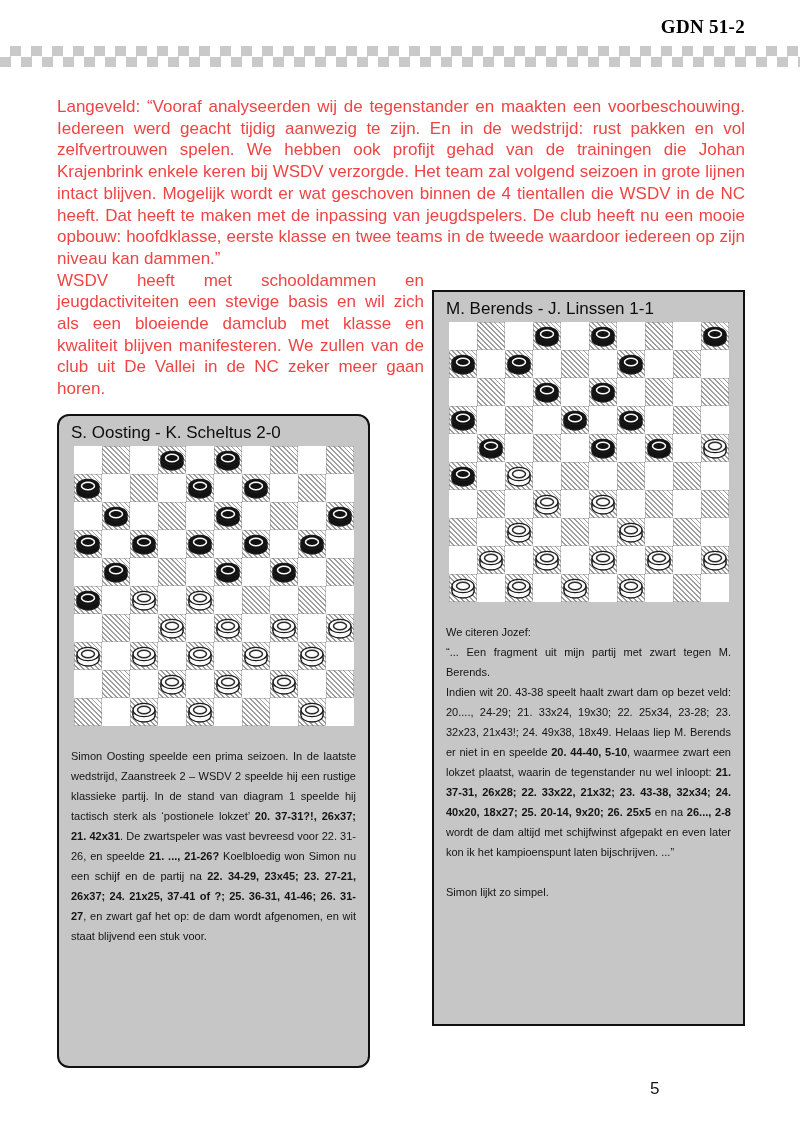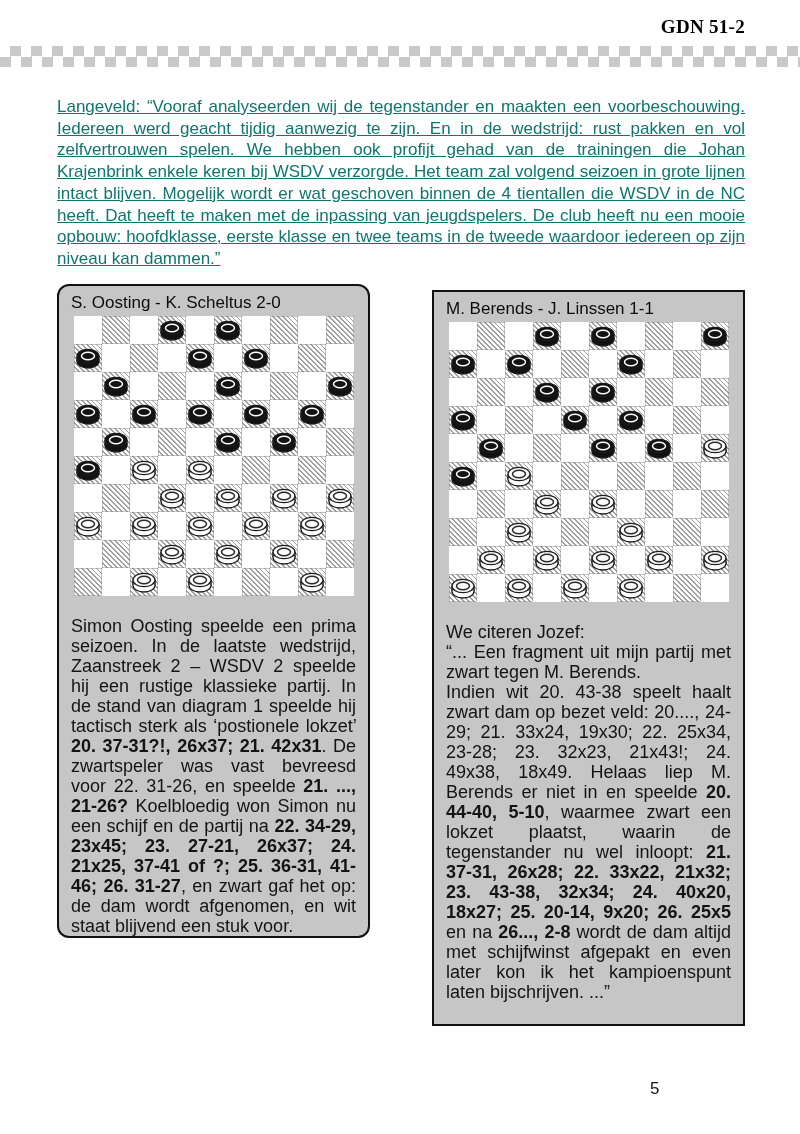--- a/index.html
+++ b/index.html
@@ -20,21 +20,21 @@
   }
   .checker-band{
     position:absolute;top:46px;left:0;width:800px;height:21px;
     background:repeating-conic-gradient(var(--band-gray) 0% 25%, #ffffff 0% 50%);
     background-size:21px 21px;
   }
   .content{
     position:absolute;left:57px;top:96px;width:688px;
   }
   p.body-par{
-    margin:0;text-align:justify;font-size:17px;line-height:21.7px;color:#0f766e;text-decoration:underline;
+    margin:0;text-align:justify;font-size:17px;line-height:21.7px;color:#ef4444;
   }
   .game-box{
     box-sizing:border-box;width:313px;
     background:var(--box-bg);border:2px solid #111;
     padding:6px 12px 8px 12px;overflow:hidden;
   }
   .game-box.right{float:right;margin-top:20px;margin-left:8px;height:736px;}
   .game-box.left{margin-top:14px;height:654px;border-radius:12px;}
   .game-title{
     font-size:17px;line-height:22px;color:#0d0d0d;white-space:nowrap;overflow:hidden;
@@ -44,21 +44,21 @@
     display:grid;grid-template-columns:repeat(10,28px);grid-auto-rows:28px;
     background:#fff;
   }
   .cell{display:flex;align-items:center;justify-content:center;}
   .cell.dark{
     background:repeating-linear-gradient(45deg, var(--hatch) 0 1px, #fdfdfd 1px 3.5px);
     box-shadow:inset 0 0 0 1px rgba(130,130,130,.45);
   }
   .box-text{
     margin-top:20px;text-align:justify;white-space:pre-wrap;
-    font-size:18px;line-height:20px;color:#141414;
+    font-size:11px;line-height:20px;color:#141414;
   }
   .page-number{
     position:absolute;left:650px;top:1079px;font-size:17px;color:#111;
   }
 </style>
 </head>
 <body>
 
 <div class="header-title">GDN 51-2</div>
 <div class="checker-band"></div>
@@ -441,20 +441,21 @@
         <div class="cell dark"></div>
         <div class="cell"></div>
       </div>
     <div class="box-text"><span>We citeren Jozef:
 “... Een fragment uit mijn partij met zwart tegen M. Berends.
 Indien wit 20. 43-38 speelt haalt zwart dam op bezet veld: 20...., 24-29; 21. 33x24, 19x30; 22. 25x34, 23-28; 23. 32x23, 21x43!; 24. 49x38, 18x49. Helaas liep M. Berends er niet in en speelde </span><span style="font-weight: bold;">20. 44-40, 5-10</span><span>, waarmee zwart een lokzet plaatst, waarin de tegenstander nu wel inloopt: </span><span style="font-weight: bold;">21. 37-31, 26x28; 22. 33x22, 21x32; 23. 43-38, 32x34; 24. 40x20, 18x27; 25. 20-14, 9x20; 26. 25x5</span><span> en na </span><span style="font-weight: bold;">26..., 2-8</span><span> wordt de dam altijd met schijfwinst afgepakt en even later kon ik het kampioenspunt laten bijschrijven. ...”</span><span>
 
 </span><span>Simon lijkt zo simpel.</span></div>
   </div>
 
+  <p class="body-par">WSDV heeft met schooldammen en jeugdactiviteiten een stevige basis en wil zich als een bloeiende damclub met klasse en kwaliteit blijven manifesteren. We zullen van de club uit De Vallei in de NC zeker meer gaan horen.</p>
 
   <div class="game-box left">
     <div class="game-title">S. Oosting - K. Scheltus 2-0</div>
     <div class="board">
         <div class="cell"></div>
         <div class="cell dark"></div>
         <div class="cell"></div>
         <div class="cell dark">
           <svg width="26" height="24" viewBox="0 0 26 24">
             <ellipse cx="13" cy="15.3" rx="11" ry="6.7" fill="#121212" stroke="#1a1a1a" stroke-width="1.3"></ellipse>

